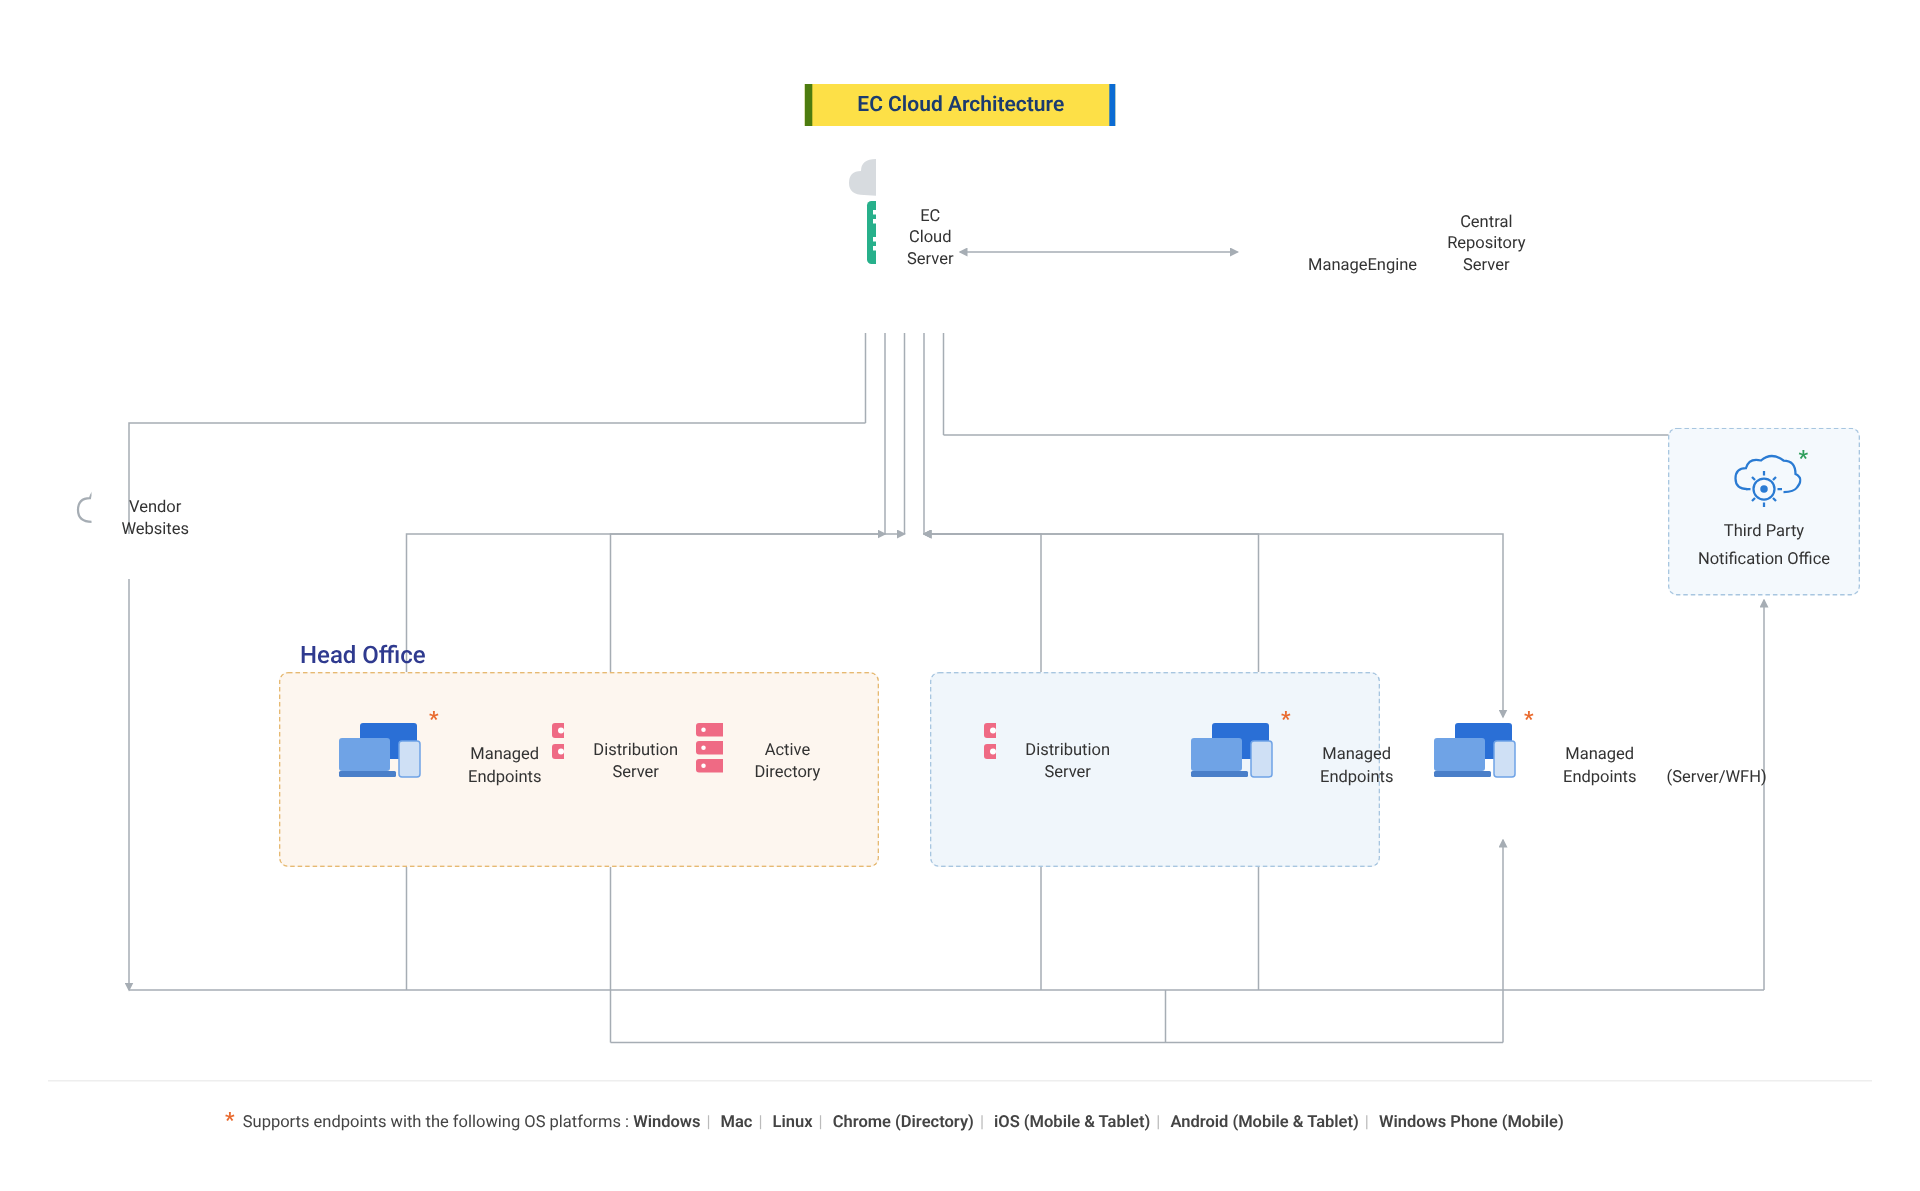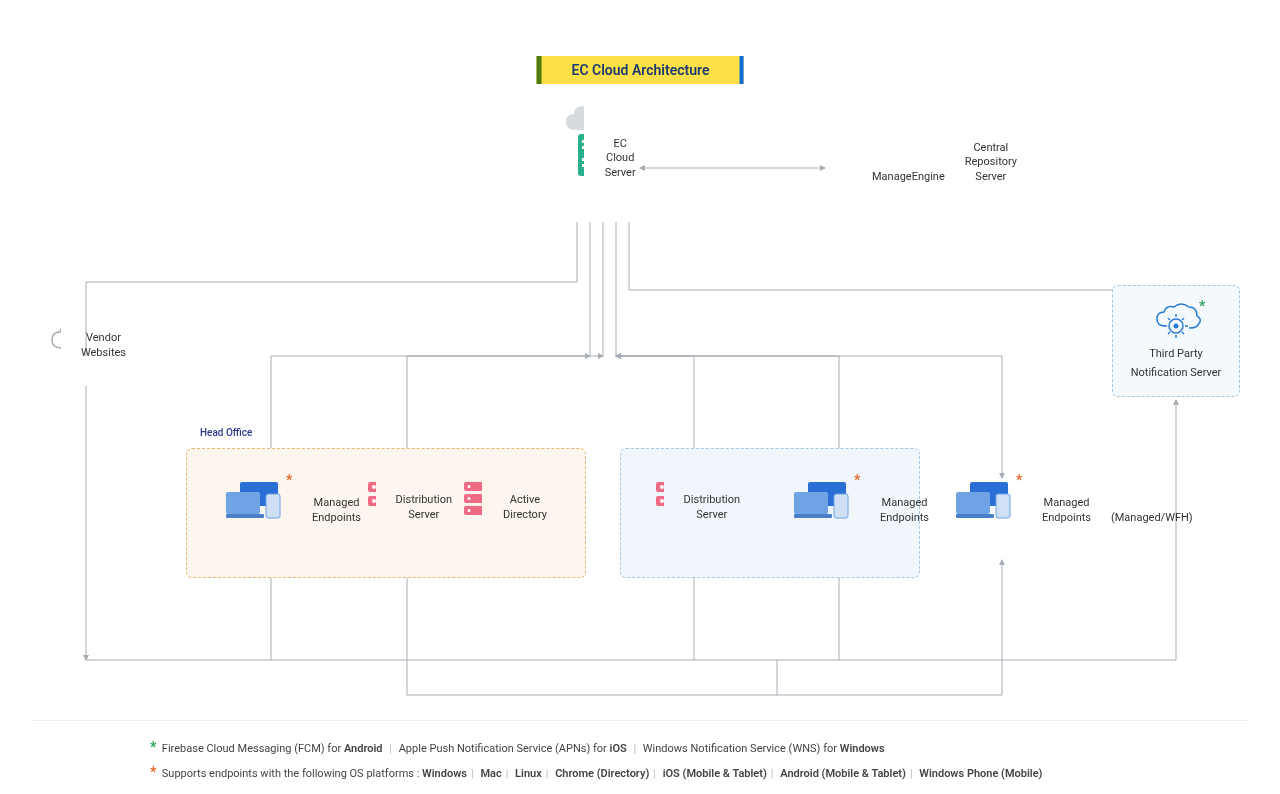--- a/index.html
+++ b/index.html
@@ -8,21 +8,21 @@
     font-family: -apple-system, BlinkMacSystemFont, "Segoe UI", Roboto, Arial, sans-serif;
     background: #fff; color: #333; position: relative; overflow: hidden;
     font-size: 11px;
   }
   .title-bar {
     position: absolute; left: 50%; top: 56px; transform: translateX(-50%);
     background: #fde047; border-left: 5px solid #4d7c0f; border-right: 4px solid #0b6bd3;
     padding: 6px 30px; font-size: 14px; font-weight: 600; color: #1b3b6f;
   }
   .node-label { font-size: 11px; color: #333; text-align: center; line-height: 1.3; }
-  .section-label { font-size: 10px; color: #2f3a8f; font-weight: 500; }
+  .section-label { font-size: 16px; color: #2f3a8f; font-weight: 500; }
   .dashed-box {
     position: absolute; border: 1px dashed; border-radius: 6px;
   }
   .head-office-box { background: #fdf6ef; border-color: #e6b972; }
   .branch-office-box { background: #f0f6fb; border-color: #a8c6e0; }
   .thirdparty-box { background: #f4f9fd; border-color: #a8c6e0; }
   .asterisk-green { color: #2e9e5b; font-weight: bold; font-size: 14px; }
   .asterisk-orange { color: #e96a2e; font-weight: bold; font-size: 14px; }
   svg.connectors { position: absolute; left: 0; top: 0; width: 1280px; height: 794px; pointer-events: none; }
   .conn { stroke: #a6adb4; stroke-width: 1; fill: none; }
@@ -141,21 +141,21 @@
           <line x1="34" y1="24" x2="37" y2="24"></line>
           <line x1="19" y1="18" x2="17" y2="16"></line>
           <line x1="31" y1="30" x2="33" y2="32"></line>
           <line x1="31" y1="18" x2="33" y2="16"></line>
           <line x1="19" y1="30" x2="17" y2="32"></line>
         </g>
     </svg>
     <span class="asterisk-green abs" style="left:48px; top:-4px;">*</span>
   </div>
   <div class="node-label">Third Party</div>
-  <div class="node-label">Notification Server</div>
+  <div class="node-label">Notification Office</div>
 </div>
 
 <div class="section-label abs" style="left:200px; top:427px;">Head Office</div>
 <div class="dashed-box head-office-box abs" style="left:186px; top:448px; width:400px; height:130px;"></div>
 
 <div class="abs icon-label-stack" style="left:222px; top:478px; width:100px;">
   <div style="position:relative;">
     <svg width="70" height="44">
       <rect x="18" y="4" width="38" height="24" rx="2" fill="#2a6fd6"></rect>
       <rect x="4" y="14" width="34" height="22" rx="2" fill="#6fa3e6"></rect>
@@ -229,37 +229,26 @@
   <div style="position:relative;">
     <svg width="70" height="44">
       <rect x="18" y="4" width="38" height="24" rx="2" fill="#2a6fd6"></rect>
       <rect x="4" y="14" width="34" height="22" rx="2" fill="#6fa3e6"></rect>
       <rect x="4" y="36" width="38" height="4" rx="1" fill="#4a7fc9"></rect>
       <rect x="44" y="16" width="14" height="24" rx="2" fill="#cfe0f5" stroke="#6fa3e6"></rect>
     </svg>
     <span class="asterisk-orange abs" style="left:64px; top:-6px;">*</span>
   </div>
   <div class="node-label">Managed Endpoints</div>
-  <div class="node-label">(Managed/WFH)</div>
+  <div class="node-label">(Server/WFH)</div>
 </div>
 
 <hr class="divider">
 
 <div class="legend">
-  <div>
-    <span class="asterisk-green">*</span>&nbsp;
-    <span>Firebase Cloud Messaging (FCM) for</span>
-    <b>Android</b>
-    <span class="sep">|</span>
-    <span>Apple Push Notification Service (APNs) for</span>
-    <b>iOS</b>
-    <span class="sep">|</span>
-    <span>Windows Notification Service (WNS) for</span>
-    <b>Windows</b>
-  </div>
   <div>
     <span class="asterisk-orange">*</span>&nbsp;
     <span>Supports endpoints with the following OS platforms :</span>
     <b>Windows</b><span class="sep">|</span>
     <b>Mac</b><span class="sep">|</span>
     <b>Linux</b><span class="sep">|</span>
     <b>Chrome (Directory)</b><span class="sep">|</span>
     <b>iOS (Mobile &amp; Tablet)</b><span class="sep">|</span>
     <b>Android (Mobile &amp; Tablet)</b><span class="sep">|</span>
     <b>Windows Phone (Mobile)</b>

